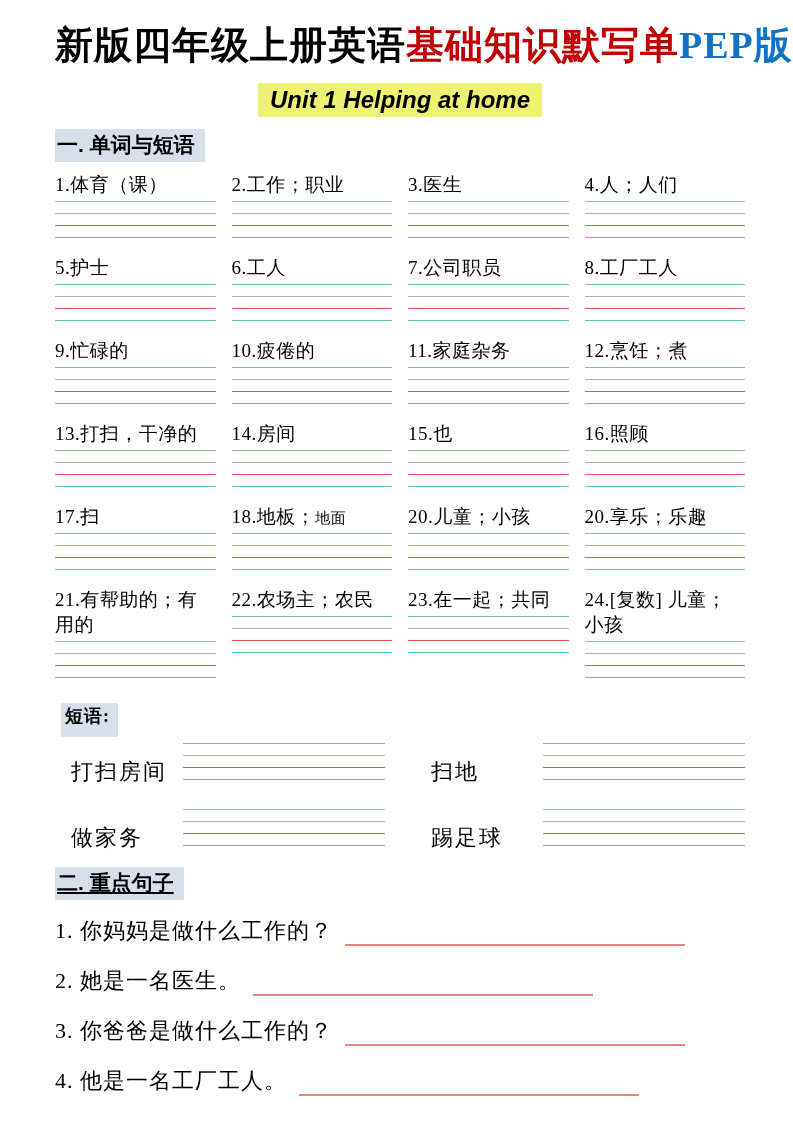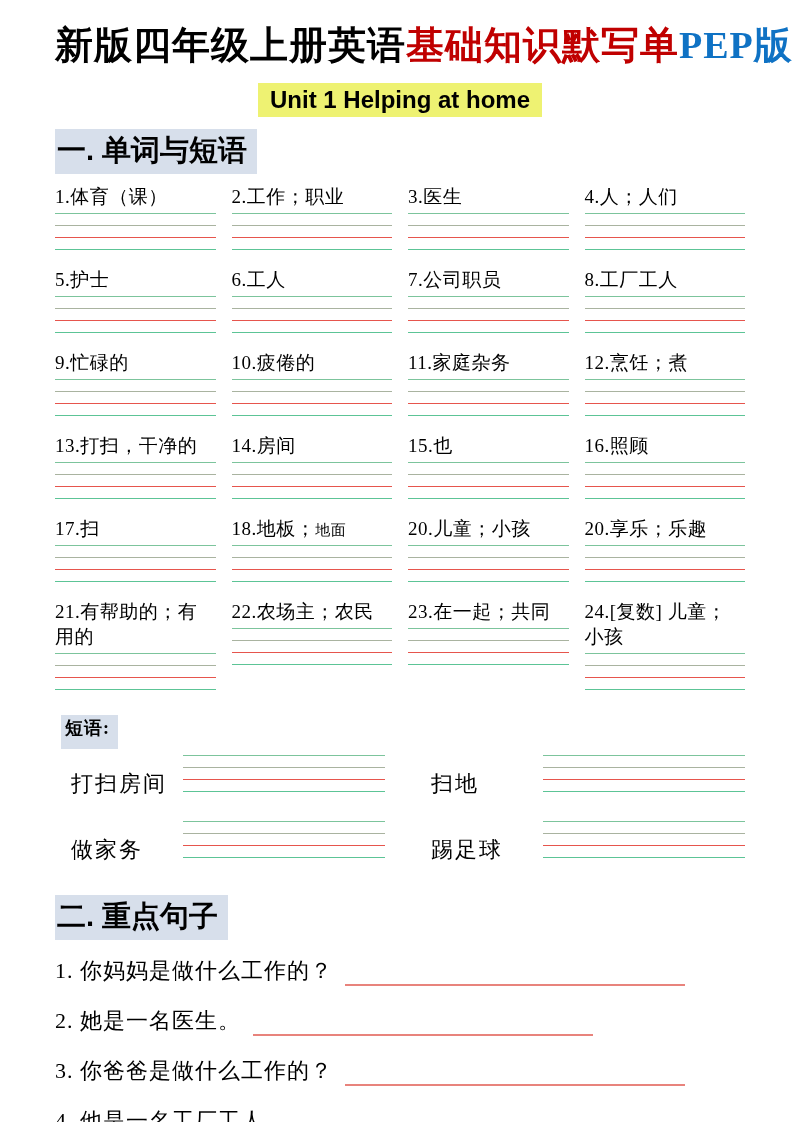--- a/index.html
+++ b/index.html
@@ -30,33 +30,33 @@
     margin-bottom:12px;white-space:nowrap;
   }
   .title .t-red{color:var(--title_red);}
   .title .t-blue{color:var(--title_blue);}
 
   .subtitle-row{text-align:center;margin-bottom:12px;}
   .subtitle{
     display:inline-block;
     background:var(--highlight_yellow);
     font-family:"Liberation Sans", sans-serif;
-    font-weight:600;
+    font-style:italic;font-weight:600;
     font-size:24px;padding:3px 12px;
   }
 
   .sec-heading{
     display:inline-block;
     background:var(--highlight_blue);
     font-family:"Liberation Sans", sans-serif;
-    font-weight:700;font-size:29px;
+    font-weight:700;font-size:21px;
     padding:2px 10px 3px 2px;
   }
   #sec1-heading{margin-bottom:10px;}
-  #sec2-heading{margin-top:22px;margin-bottom:12px;}
+  #sec2-heading{margin-top:6px;margin-bottom:12px;text-decoration:underline;}
 
   .word-grid{
     display:grid;
     grid-template-columns:repeat(4,1fr);
     column-gap:16px;row-gap:6px;
   }
   .word-cell{min-height:76px;}
   .word-label{
     font-size:19px;line-height:25px;min-height:26px;
     margin-bottom:2px;letter-spacing:0.5px;

